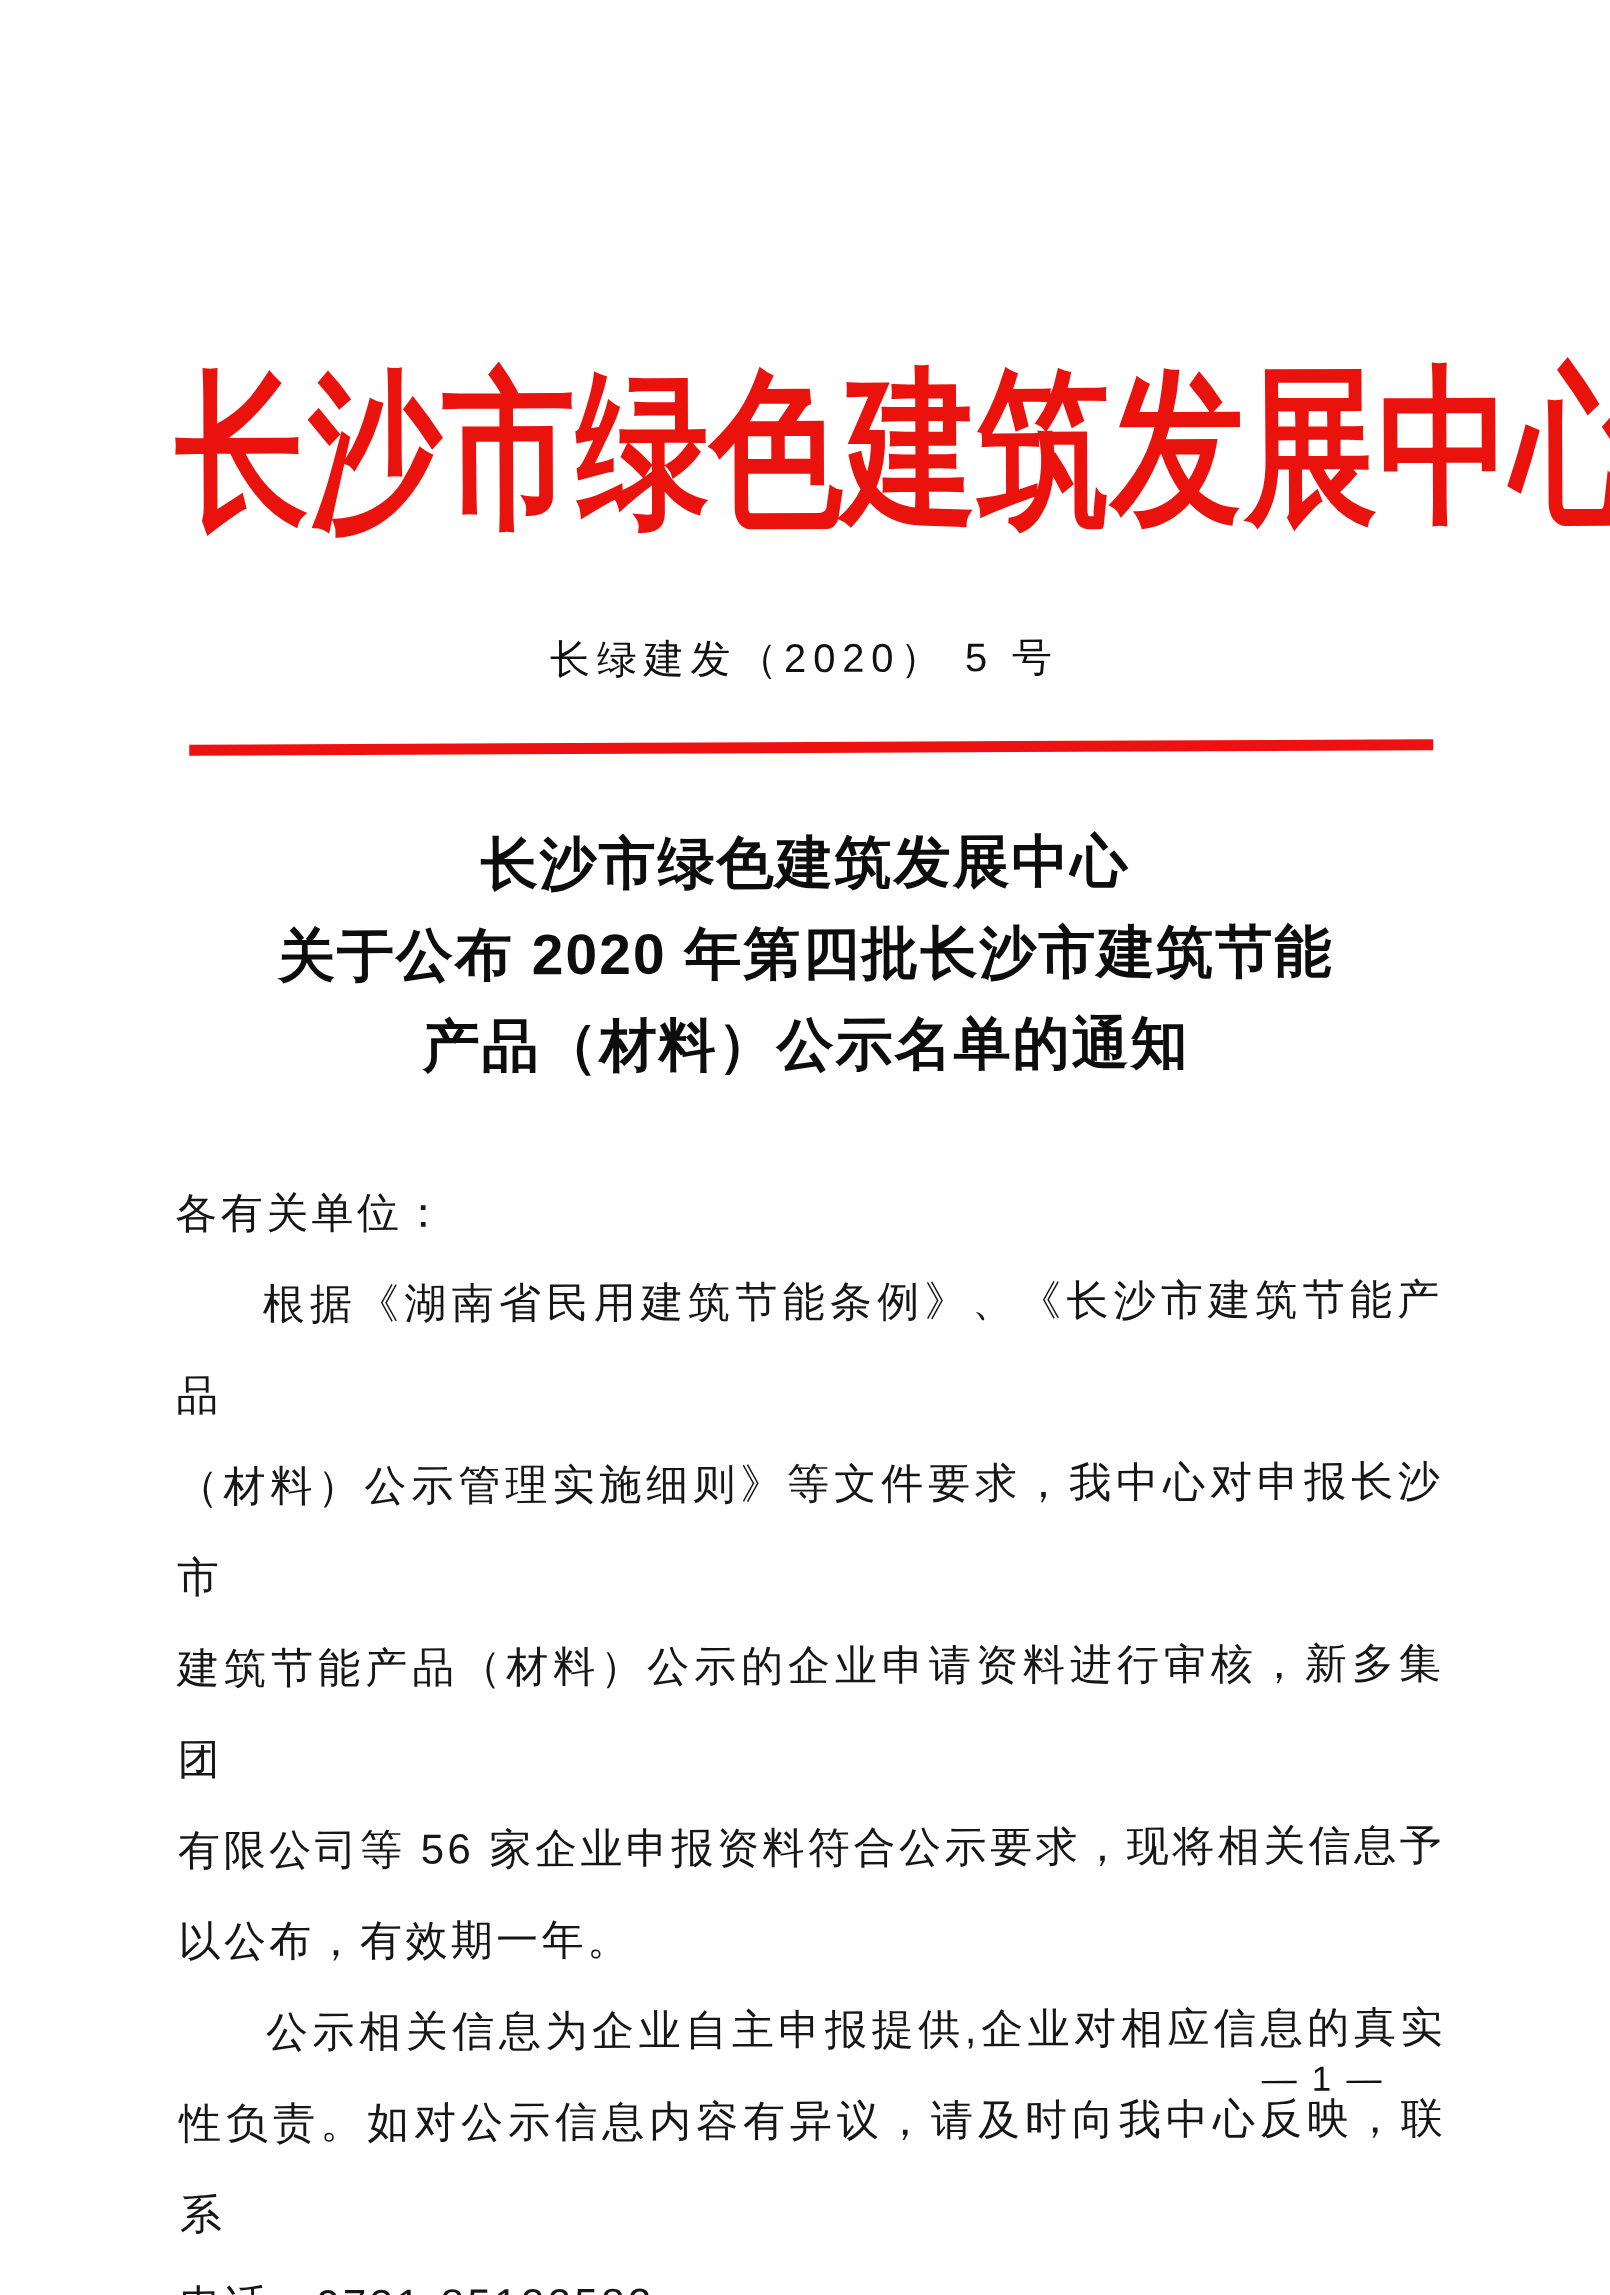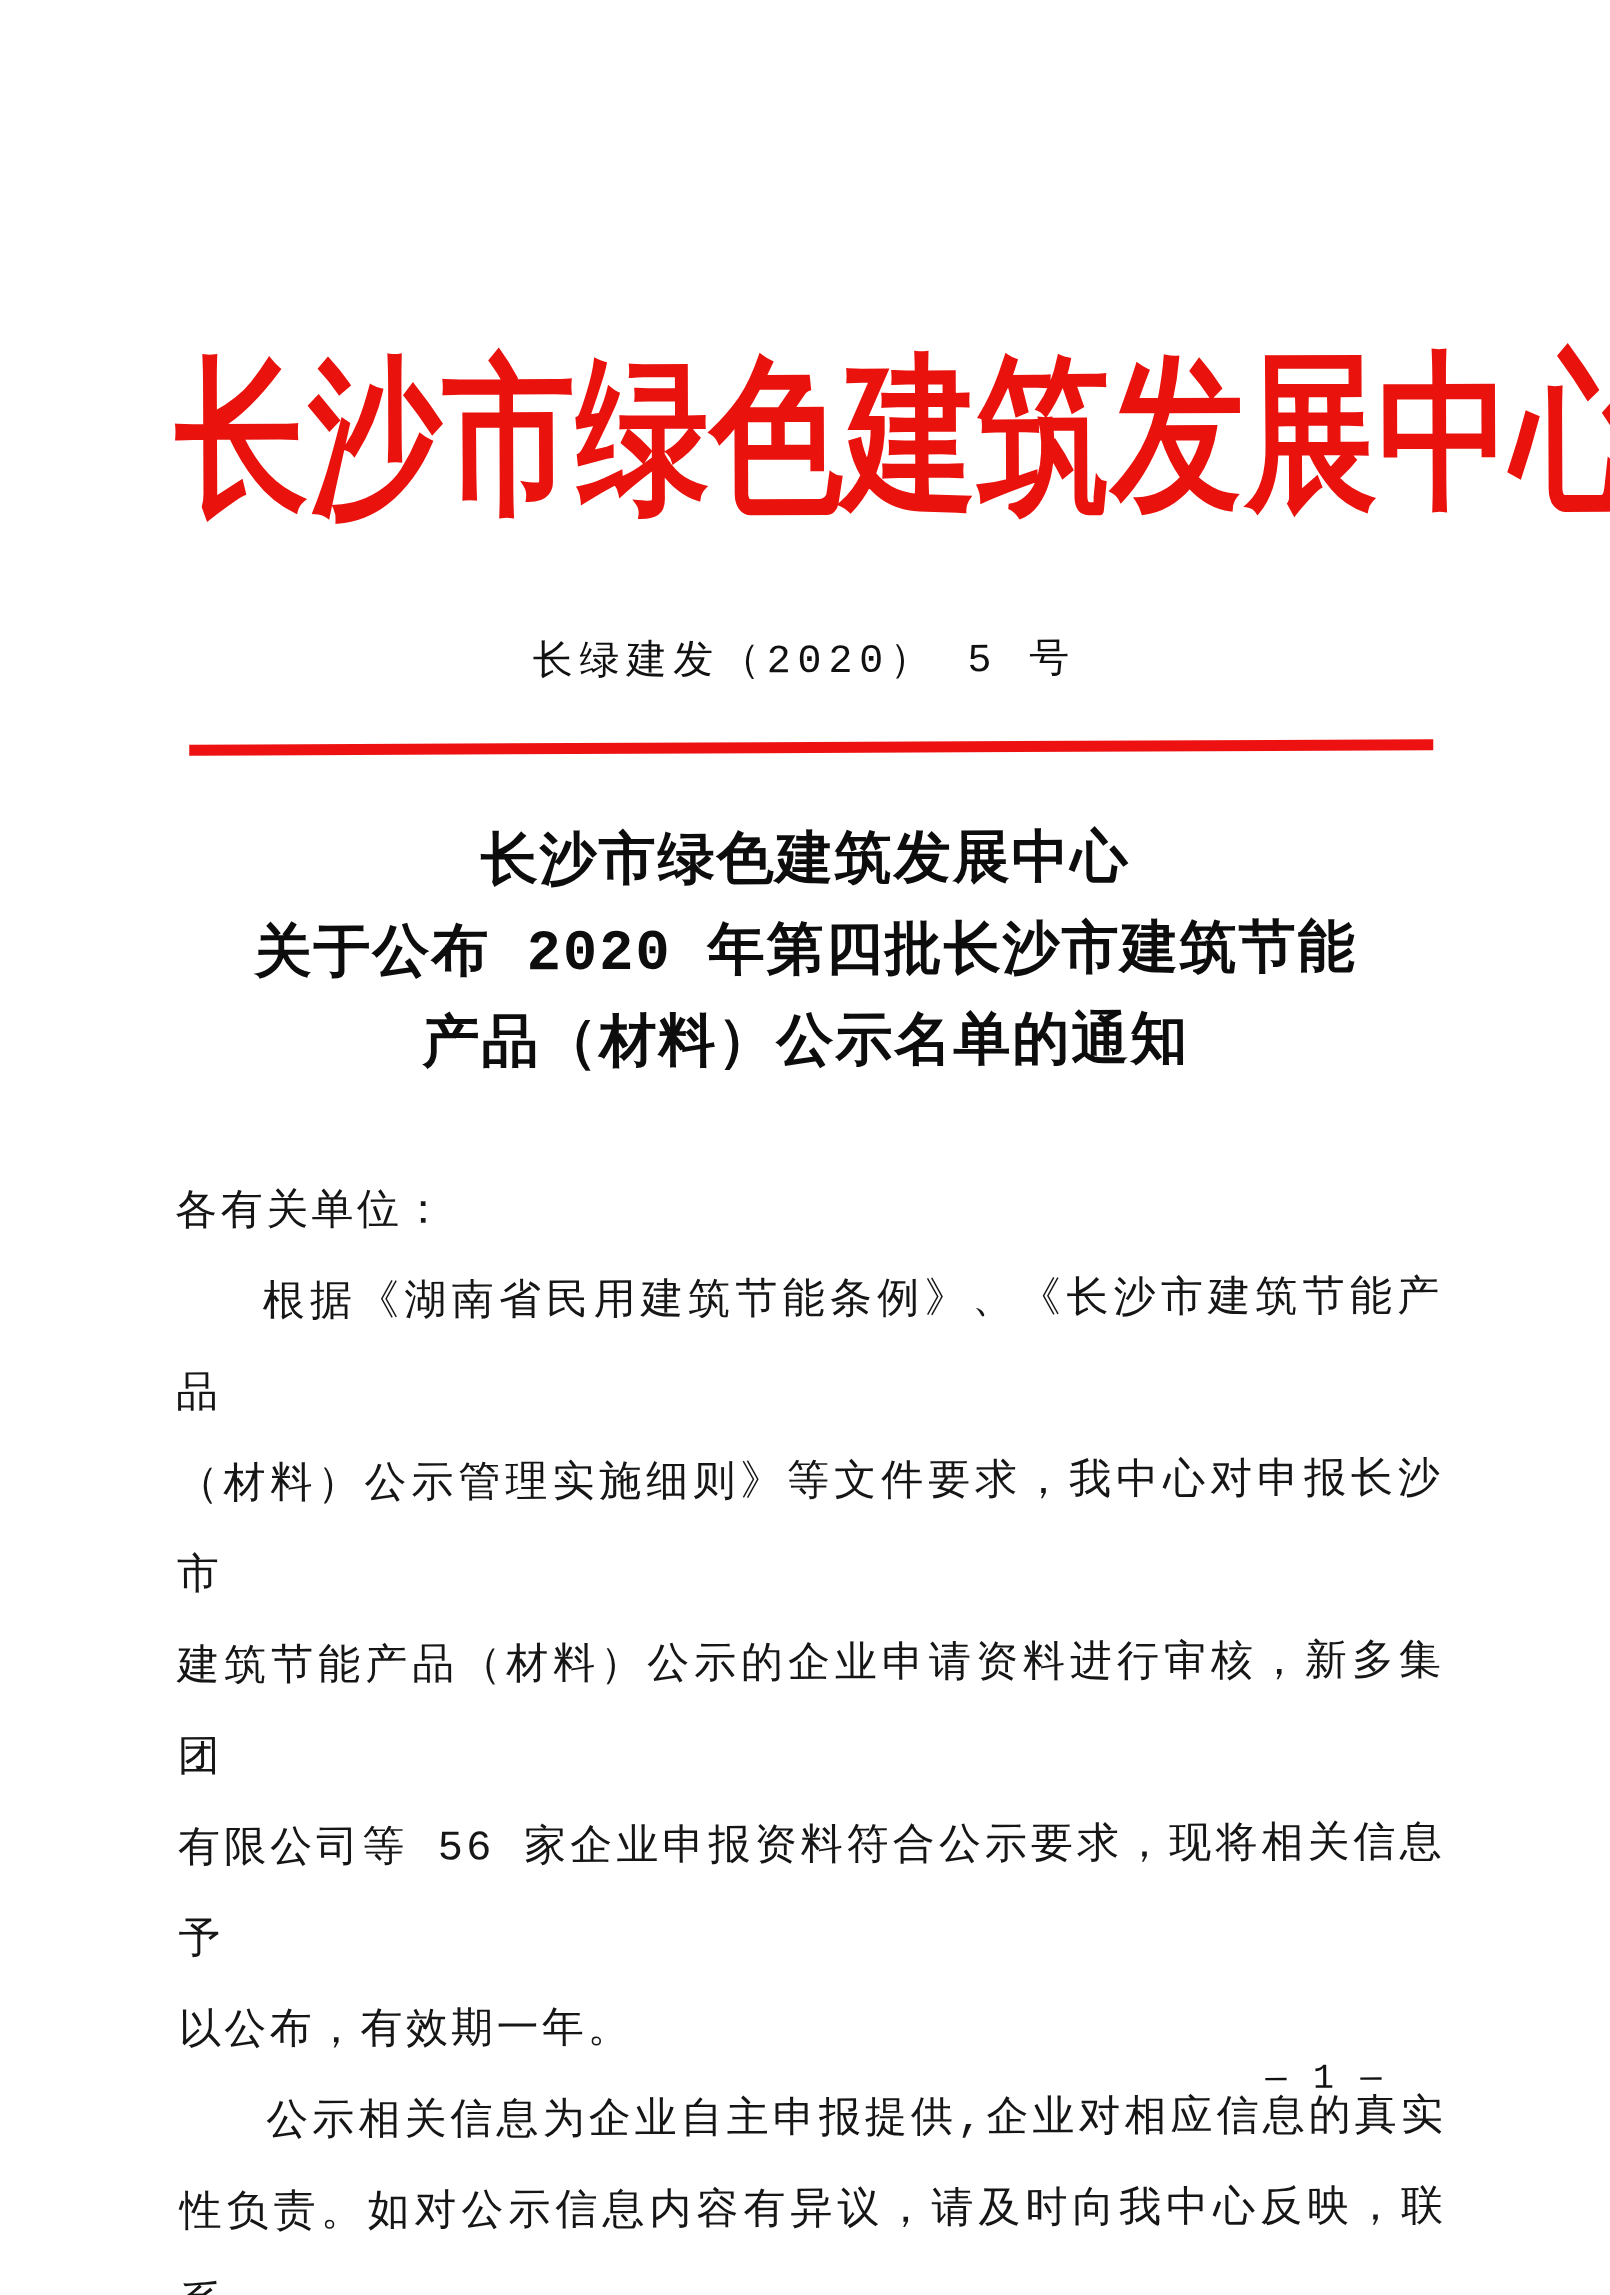--- a/index.html
+++ b/index.html
@@ -6,21 +6,21 @@
     margin: 0;
     padding: 0;
     background: #ffffff;
   }
   .page {
     position: relative;
     width: 1611px;
     height: 2295px;
     background: #ffffff;
     overflow: hidden;
-    font-family: Liberation Mono, monospace;
+    font-family: Liberation Sans, sans-serif;
     color: #141414;
   }
   
   .skew {
     position: absolute;
     inset: 0;
     transform: rotate(-0.25deg);
     transform-origin: 50% 40%;
   }
 

